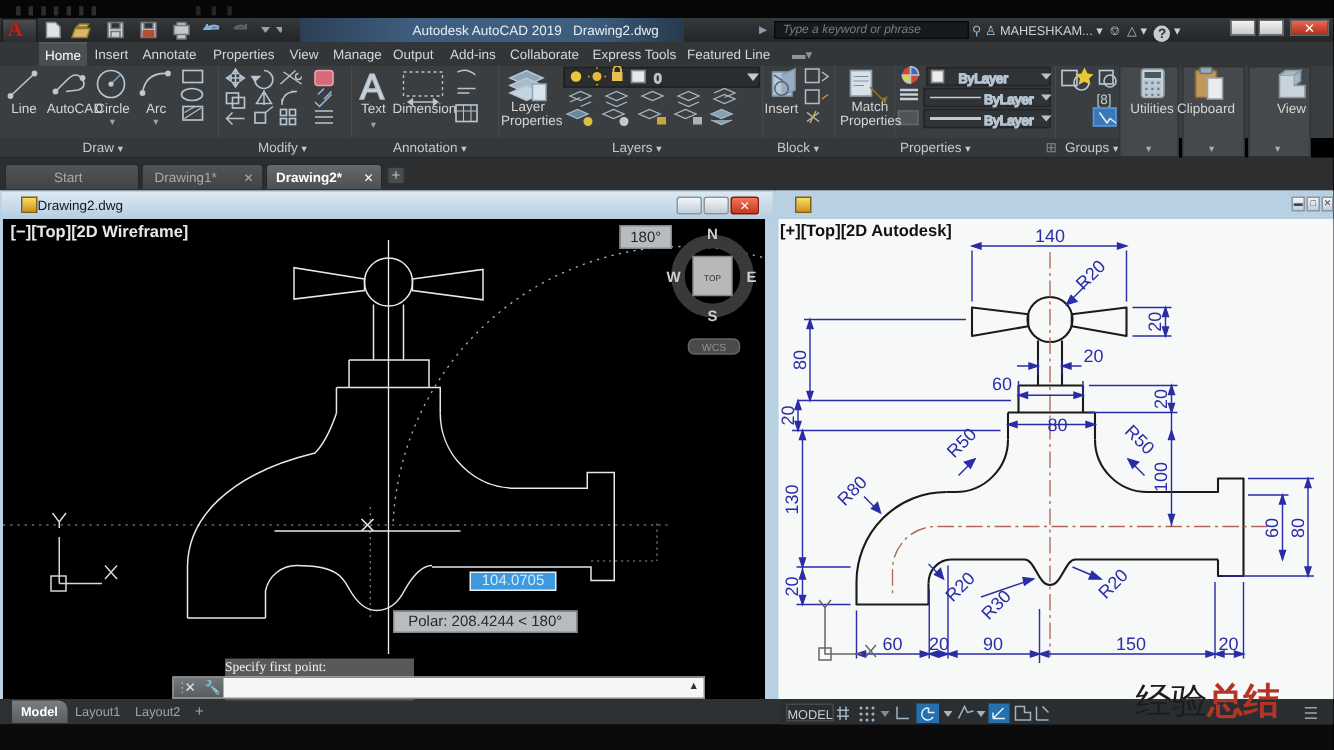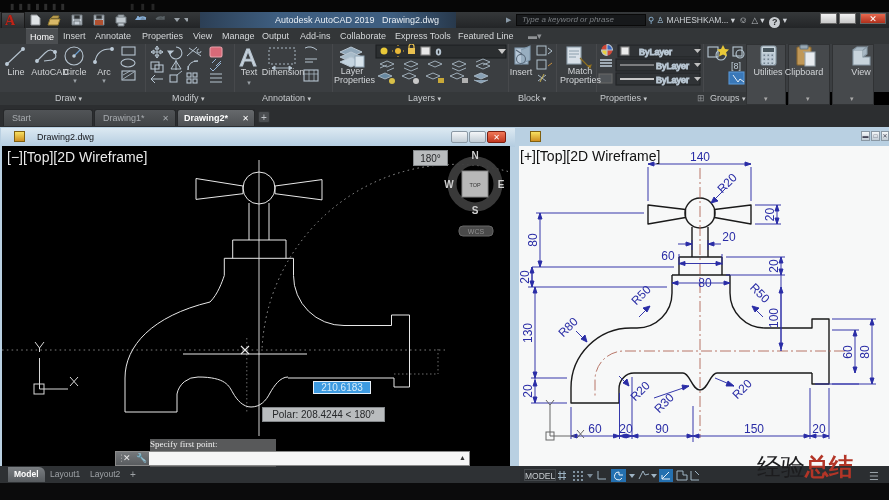--- a/index.html
+++ b/index.html
@@ -29,21 +29,21 @@
 
 #filetabs{left:0;top:105px;width:889px;height:22px;background:#2c2e30;}
 .ftab{position:absolute;top:109px;height:17px;color:#a7abaf;font-size:9px;line-height:17px;background:linear-gradient(#515457,#414446);border:1px solid #26282a;border-bottom:none;border-radius:3px 3px 0 0;}
 
 #mdi{left:0;top:127px;width:889px;height:339px;background:#b9d0e2;}
 .wintitle{height:19px;background:linear-gradient(#dce9f2,#b3cce0);color:#15161a;font-size:9px;line-height:19px;}
 #lwin{left:0px;top:127px;width:516px;height:339px;background:#b9d0e2;}
 #lcanvas{left:2px;top:146px;width:508px;height:320px;background:#000;}
 #rwin{left:517px;top:127px;width:372px;height:339px;background:#b9d0e2;}
 #rcanvas{left:519px;top:146px;width:370px;height:320px;background:#f7f8f8;}
-.vplabel{font-size:14px;font-weight:normal;}
+.vplabel{font-size:11px;font-weight:bold;}
 
 #statusrow{left:0;top:466px;width:889px;height:17px;background:#2e3134;}
 #botstrip{left:0;top:483px;width:889px;height:17px;background:#0b0b0c;}
 .ltab{top:467px;height:15px;font-size:8.5px;line-height:15px;color:#9fa3a7;padding:0 8px;border-radius:0 6px 0 0;}
 
 #wm1{left:757px;top:451px;width:130px;height:26px;font-size:24px;font-weight:normal;color:#1c1c1e;letter-spacing:0px;z-index:60;}
 #wm1 b{color:#b33527;}
 #wm2{left:684px;top:471px;width:205px;height:20px;font-size:16.5px;font-weight:bold;color:#34353b;z-index:60;letter-spacing:-0.5px;}
 .tip{background:#b9bcbe;border:1px solid #84888b;color:#26282a;}
 </style></head>
@@ -271,28 +271,28 @@
 <span style="left:408px;">Layers <b>▾</b></span>
 <span style="left:518px;">Block <b>▾</b></span>
 <span style="left:600px;">Properties <b>▾</b></span>
 <span style="left:697px;color:#8a8d90;">⊞</span>
 <span style="left:710px;">Groups <b>▾</b></span>
 <span style="left:764px;color:#aaa;"><b>▾</b></span>
 <span style="left:806px;color:#aaa;"><b>▾</b></span>
 <span style="left:850px;color:#aaa;"><b>▾</b></span>
 </div>
 <div class="abs" id="filetabs"></div>
-<div class="abs ftab" style="left:3px;width:90px;"><span style="padding-left:8px;">Start</span></div>
+<div class="abs ftab" style="left:3px;width:90px;"><span style="padding-left:32px;">Start</span></div>
 <div class="abs ftab" style="left:94px;width:82px;"><span style="padding-left:8px;">Drawing1*</span><span style="position:absolute;right:6px;top:0;font-size:8px;">✕</span></div>
 <div class="abs ftab" style="left:177px;width:78px;background:linear-gradient(#66696c,#4e5154);color:#fff;font-weight:bold;"><span style="padding-left:6px;">Drawing2*</span><span style="position:absolute;right:5px;top:0;font-size:8px;font-weight:normal;">✕</span></div>
 <div class="abs" style="left:258px;top:111px;width:12px;height:12px;background:#4a4d50;border:1px solid #313436;color:#c0c4c8;font-size:10px;line-height:11px;text-align:center;border-radius:2px;">+</div>
 <div class="abs" id="mdi"></div>
 
 <div class="abs" id="lwin"></div>
-<div class="abs wintitle" style="left:1px;top:128px;width:514px;"><span style="padding-left:36px;">Drawing2.dwg</span></div>
+<div class="abs wintitle" style="left:1px;top:128px;width:514px;"><span style="padding-left:24px;">Drawing2.dwg</span></div>
 <div class="abs" style="left:14px;top:131px;width:11px;height:11px;background:linear-gradient(#f8e060,#d09020);border:1px solid #806010;"></div>
 <div class="abs" style="left:451px;top:131px;width:17px;height:12px;background:linear-gradient(#f4f6f8,#c2cdd6);border:1px solid #8a98a4;border-radius:2px;"></div>
 <div class="abs" style="left:469px;top:131px;width:17px;height:12px;background:linear-gradient(#f4f6f8,#c2cdd6);border:1px solid #8a98a4;border-radius:2px;"></div>
 <div class="abs" style="left:487px;top:131px;width:19px;height:12px;background:linear-gradient(#f07858,#c23820);border:1px solid #7c1e10;border-radius:2px;color:#fff;font-size:8px;text-align:center;line-height:11px;">✕</div>
 <div class="abs" id="lcanvas">
 <svg width="508" height="320" viewBox="0 0 508 320">
 <g fill="none" stroke="#e8e8e8" stroke-width="1">
 
 <path d="M0,204 H443" stroke="#999" stroke-dasharray="1.6,3.2" stroke-width="0.8"></path>
 
@@ -338,21 +338,21 @@
 <text x="473" y="68" font-size="10" fill="#cfcfcf" font-weight="bold" text-anchor="middle" font-family="Liberation Sans">S</text>
 <rect x="457" y="80" width="34" height="10" rx="4" fill="#4a4a4a" stroke="#666"></rect>
 <text x="474" y="88" font-size="7" fill="#909090" text-anchor="middle" font-family="Liberation Sans">WCS</text>
 </g>
 </svg>
 </div>
 <div class="abs vplabel" style="left:7px;top:149px;color:#e8e8e8;">[−][Top][2D Wireframe]</div>
 <div class="abs tip" style="left:413px;top:150px;width:35px;height:16px;font-size:10px;text-align:center;line-height:15px;">180°</div>
 <div class="abs tip" style="left:262px;top:367px;width:123px;height:15px;font-size:10px;text-align:center;line-height:14px;margin-top:40px;">Polar: 208.4244 &lt; 180°</div>
 <div class="abs" style="left:313px;top:381px;width:58px;height:13px;background:#e8f0f8;z-index:5;">
-<div style="position:absolute;left:1px;top:1px;right:1px;bottom:1px;background:#3d9ae0;color:#d5ecfa;font-size:10px;line-height:11px;text-align:center;">210.6183</div>
+<div style="position:absolute;left:1px;top:1px;right:1px;bottom:1px;background:#3d9ae0;color:#d5ecfa;font-size:10px;line-height:11px;text-align:center;">104.0705</div>
     </div>
 <div class="abs" style="left:150px;top:439px;width:126px;height:28px;background:#58595a;color:#f0f0f0;font-family:Liberation Serif, serif;font-size:9px;line-height:11px;z-index:5;">Specify first point:</div>
 <div class="abs" style="left:115px;top:451px;width:355px;height:15px;background:#f6f6f6;border:1px solid #8a8a8a;z-index:5;">
 <div style="position:absolute;left:0;top:0;width:33px;height:13px;background:linear-gradient(#75787b,#595c5f);color:#e8e8e8;font-size:9px;line-height:13px;">
         <span style="position:absolute;left:1px;color:#aaa;">⋮</span>
         <span style="position:absolute;left:7px;">✕</span>
         <span style="position:absolute;left:20px;">🔧</span>
       </div>
 <div style="position:absolute;right:3px;top:2px;font-size:7px;color:#333;">▲</div>
 </div>
@@ -445,21 +445,21 @@
 <text x="226" y="246" transform="rotate(-45 226 246)">R20</text>
 </g>
 
 <g stroke="#666" fill="none" stroke-width="1">
 <path d="M31,262 V290 H56"></path>
 <rect x="27" y="286" width="8" height="8"></rect>
 <path d="M27,254 l4,5 l4,-5 M31,259 v3 M58,284 l7,8 M65,284 l-7,8"></path>
 </g>
 </svg>
 </div>
-<div class="abs vplabel" style="left:520px;top:148px;color:#111;">[+][Top][2D Wireframe]</div>
+<div class="abs vplabel" style="left:520px;top:148px;color:#111;">[+][Top][2D Autodesk]</div>
 
 <div class="abs" id="statusrow"></div>
 <div class="abs ltab" style="left:8px;background:linear-gradient(#7a7e82,#585c60);color:#fff;font-weight:bold;padding:0 6px;">Model</div>
 <div class="abs ltab" style="left:45px;padding:0 5px;">Layout1</div>
 <div class="abs ltab" style="left:85px;padding:0 5px;">Layout2</div>
 <div class="abs" style="left:130px;top:469px;width:11px;height:11px;color:#9fa3a7;font-size:10px;">+</div>
 <div class="abs" id="botstrip"></div>
 
 <svg class="abs" style="left:28px;top:13px;" width="160" height="14" viewBox="0 0 160 14">
 <g stroke="#c8ccd0" fill="none" stroke-width="1">

